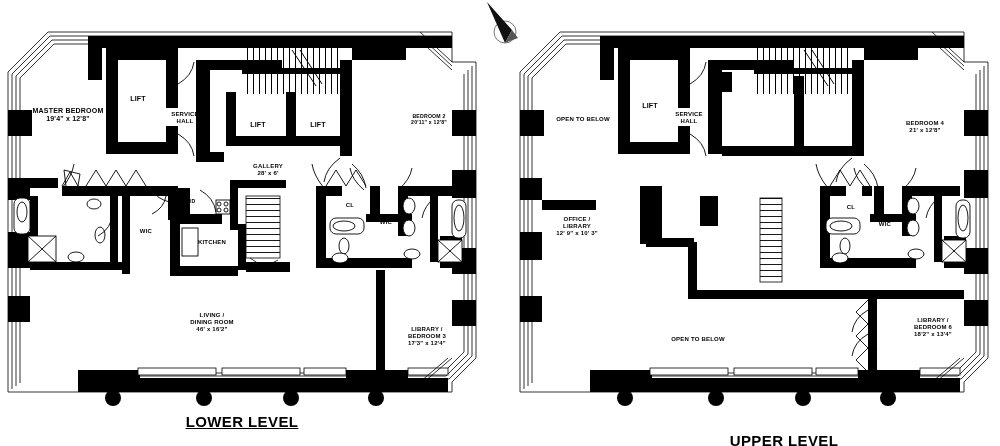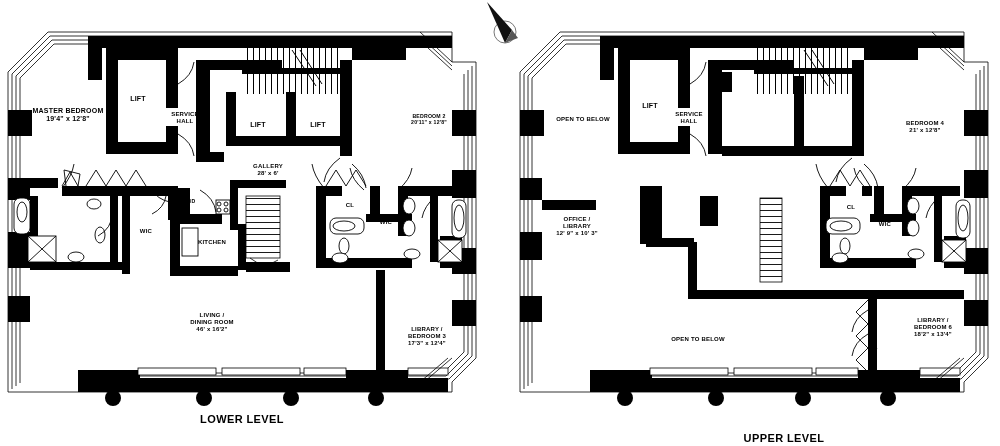--- a/index.html
+++ b/index.html
@@ -25,24 +25,25 @@
     transform:translate(-50%,-50%);
     pointer-events:none;
   }
   .lbl .nm{display:block;}
   .lbl .dim{display:block;font-weight:bold;}
   .sz7{font-size:7px;}
   .sz6{font-size:6px;}
   .sz5{font-size:5.2px;}
   .level-cap{
     position:absolute;
-    font-size:11px;
+    font-size:15px;
     font-weight:bold;
     letter-spacing:0.4px;
     transform:translate(-50%,0);
+    text-decoration:underline;
   }
   .compass{position:absolute;}
 </style>
 </head>
 <body>
 
 <div id="stage">
 
   <svg class="plan" viewBox="0 0 1000 446">
     <defs>

